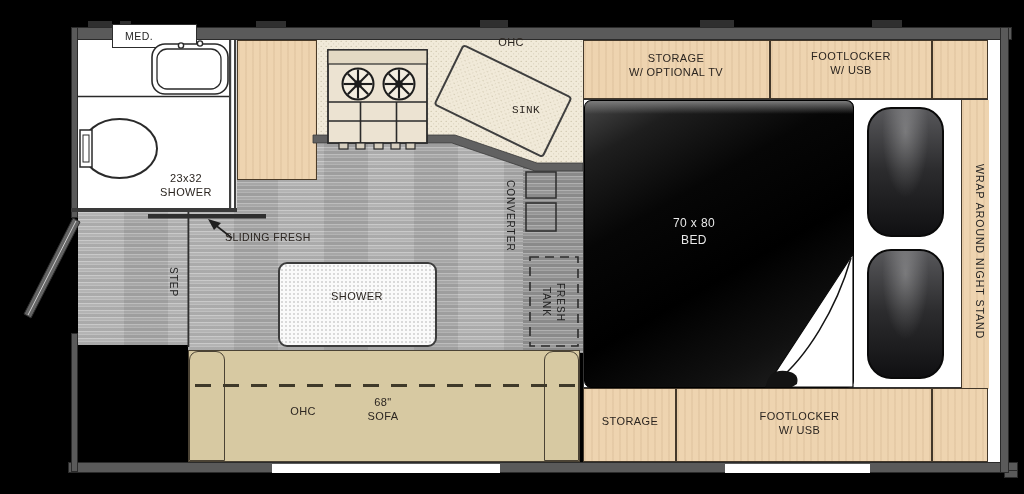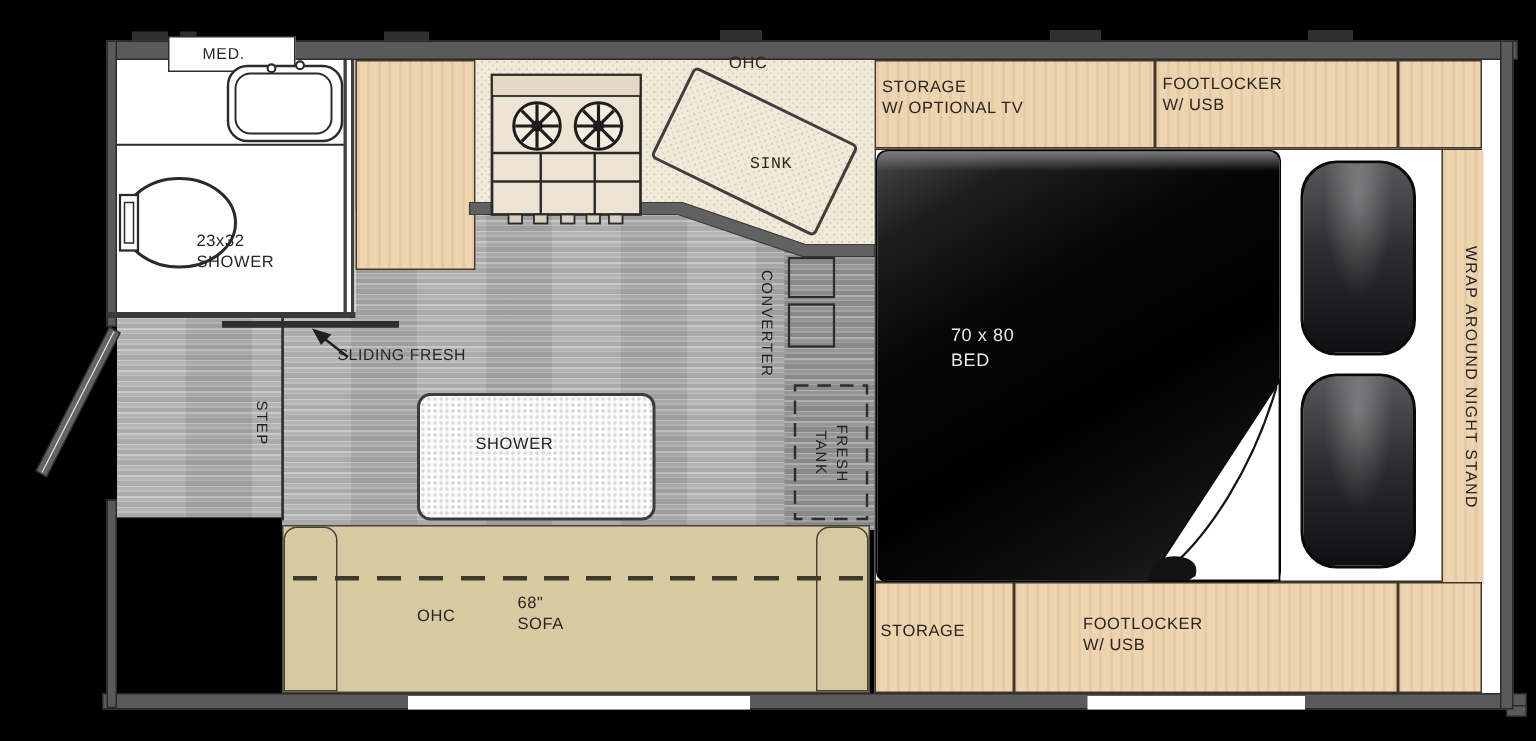--- a/index.html
+++ b/index.html
@@ -4,21 +4,21 @@
 <style>
   :root{
     --wood:#eed4b0; --sofa:#d7c9a2; --floor:#b4b4b4; --floor-dark:#9d9d9d;
     --wall:#5a5a5a; --counter:#f1ead9; --bed:#050505;
   }
   html,body{margin:0;padding:0;background:#000;}
   #plan{position:relative;width:1024px;height:494px;background:#000;overflow:hidden;
         font-family:"Liberation Sans","DejaVu Sans",sans-serif;color:#262626;}
   .abs{position:absolute;}
   .lbl{position:absolute;font-size:11px;line-height:13.5px;letter-spacing:.4px;color:#2b2520;
-       white-space:pre-line;}
+       text-align:center;white-space:pre-line;}
   .vlbl{position:absolute;writing-mode:vertical-rl;font-size:10.5px;letter-spacing:1px;
         color:#222;text-align:center;white-space:pre-line;line-height:14px;}
   .wall{position:absolute;background:var(--wall);border:1px solid #2b2b2b;box-sizing:border-box;}
   .wood{background:
       repeating-linear-gradient(90deg,rgba(120,80,40,.07) 0 2px,rgba(255,255,255,0) 2px 7px),
       var(--wood);}
   .cab{position:absolute;border:1.5px solid #43382a;box-sizing:border-box;}
   .floor{background:
       repeating-linear-gradient(90deg,rgba(255,255,255,.05) 0 46px,rgba(0,0,0,.05) 46px 90px),
       repeating-linear-gradient(180deg,#c7c7c7 0 1px,#b0b0b0 1px 3px,#bdbdbd 3px 4px,#a6a6a6 4px 7px),
@@ -39,21 +39,21 @@
   #bed-mattress::before{content:"";position:absolute;left:0;top:0;right:0;height:13px;
       border-radius:7px 7px 0 0;background:linear-gradient(180deg,#7b7b7b,rgba(30,30,30,0));}
   .pillow{position:absolute;width:77px;height:130px;border-radius:24px;
       background:
         radial-gradient(ellipse at 50% 18%,rgba(255,255,255,.28),rgba(255,255,255,0) 45%),
         linear-gradient(180deg,#57575a 0%,#2c2c2e 48%,#101012 100%);
       border:2px solid #0a0a0a;box-sizing:border-box;}
   #table-top{background:radial-gradient(#d9d9d9 1px,transparent 1.2px),#fafafa;
       background-size:4px 4px;border:2px solid #3c3c3c;border-radius:9px;box-sizing:border-box;}
   #med-box{background:#fff;border:1.6px solid #2c2c2c;box-sizing:border-box;
-      font-size:10.5px;letter-spacing:.5px;display:flex;align-items:center;padding-left:22px;}
+      font-size:10.5px;letter-spacing:.5px;display:flex;align-items:center;padding-left:12px;}
   svg{position:absolute;left:0;top:0;}
 </style>
 </head>
 <body>
 
 <div id="plan">
 
   <div class="nub" style="left:88px;top:21px;width:24px;"></div>
   <div class="nub" style="left:120px;top:21px;width:11px;"></div>
   <div class="nub" style="left:256px;top:21px;width:30px;"></div>
@@ -195,21 +195,21 @@
     </g>
     <rect x="530" y="257" width="48" height="89" fill="none" stroke="#2c2c2c" stroke-width="1.6" stroke-dasharray="9 6"></rect>
 
     <g>
       <path d="M853,254 L853,387 L766,387 Z" fill="#fff" stroke="#0c0c0c" stroke-width="1.2"></path>
       <path d="M851,258 C836,310 806,358 777,381" fill="none" stroke="#141414" stroke-width="1.5"></path>
       <path d="M766,387 Q768,369 786,371 Q800,373 797,384 L792,387 Z" fill="#131313"></path>
     </g>
   </svg>
 
-  <div class="lbl" style="left:131px;top:155px;width:110px;">23x32
+  <div class="lbl" style="left:131px;top:172px;width:110px;">23x32
 SHOWER</div>
   <div class="lbl" style="left:486px;top:36px;width:50px;">OHC</div>
   <div class="lbl" style="left:500px;top:104px;width:52px;font-family:Liberation Mono, monospace;">SINK</div>
   <div class="lbl" style="left:225px;top:231px;width:115px;text-align:left;font-size:10.5px;">SLIDING FRESH</div>
   <div class="vlbl" style="left:165px;top:252px;width:15px;height:60px;font-size:10px;">STEP</div>
   <div class="vlbl" style="left:502px;top:168px;width:15px;height:96px;font-size:10px;">CONVERTER</div>
   <div class="vlbl" style="left:537px;top:263px;width:30px;height:78px;font-size:10px;">FRESH
 TANK</div>
   <div class="lbl" style="left:317px;top:290px;width:80px;">SHOWER</div>
   <div class="lbl" style="left:278px;top:405px;width:50px;">OHC</div>

